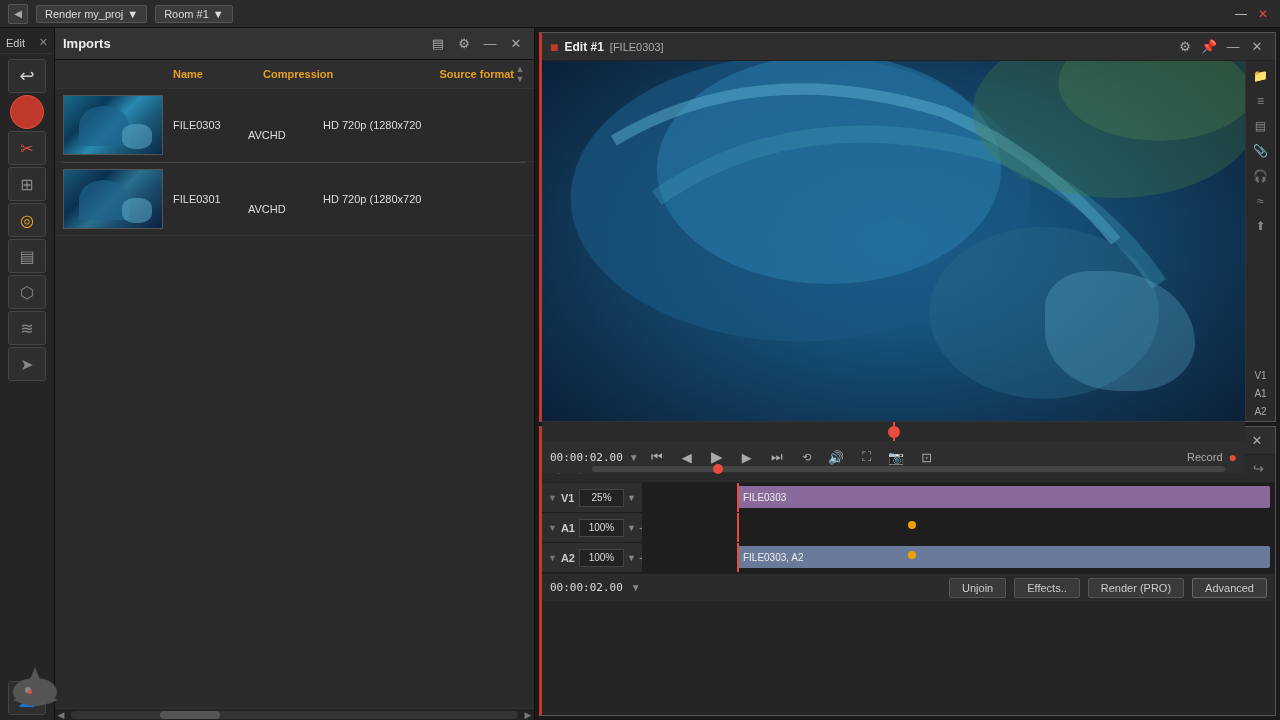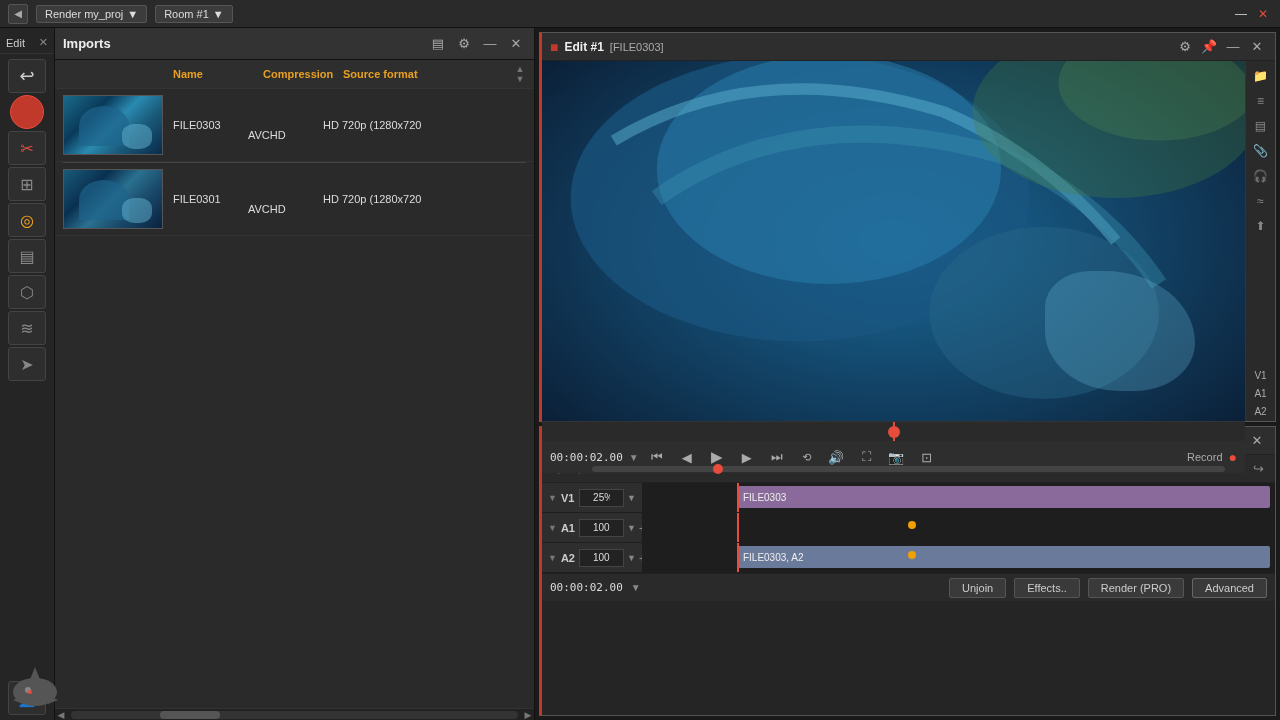--- a/index.html
+++ b/index.html
@@ -138,21 +138,21 @@
     .imports-table-header {
       display: flex;
       align-items: center;
       padding: 4px 8px;
       border-bottom: 1px solid #333;
       background: #2e2e2e;
     }
     .col-thumb { width: 110px; }
     .col-name { width: 90px; color: #e8a020; font-weight: bold; }
     .col-comp { width: 80px; color: #e8a020; font-weight: bold; }
-    .col-format { flex: 1; color: #e8a020; font-weight: bold; }
+    .col-format { flex: 1; color: #e8a020; font-weight: bold; text-align: right; }
 
     .import-item {
       display: flex;
       align-items: center;
       padding: 6px 8px;
       border-bottom: 1px solid #333;
       cursor: pointer;
     }
 
     .import-thumb {
@@ -485,22 +485,22 @@
       background: #2e2e2e;
       height: 100%;
     }
     .pct-input {
       background: #222;
       border: 1px solid #444;
       color: #ddd;
       width: 45px;
       height: 18px;
       font-size: 10px;
-      text-align: left;
-      padding: 0 13px;
+      text-align: center;
+      padding: 0 3px;
     }
     .pct-dropdown {
       color: #888;
       font-size: 9px;
     }
 
     .clip-bar {
       height: 22px;
       background: #8a6a9a;
       border-radius: 2px;

